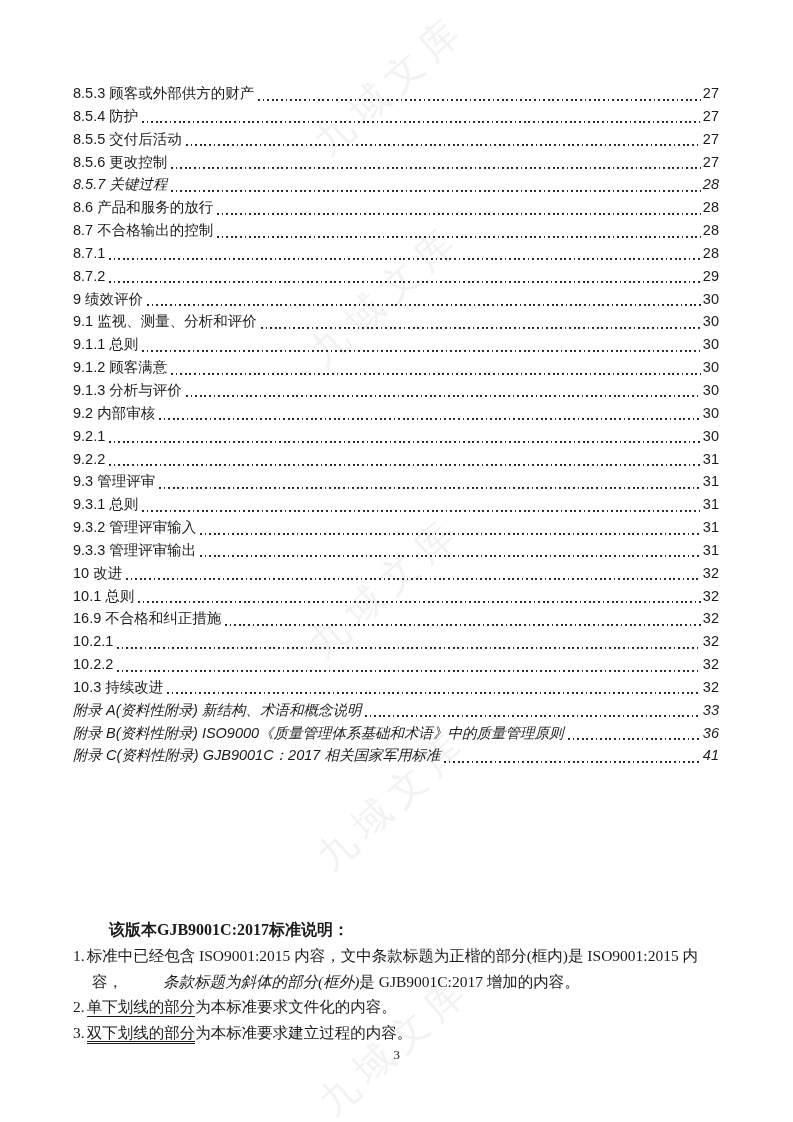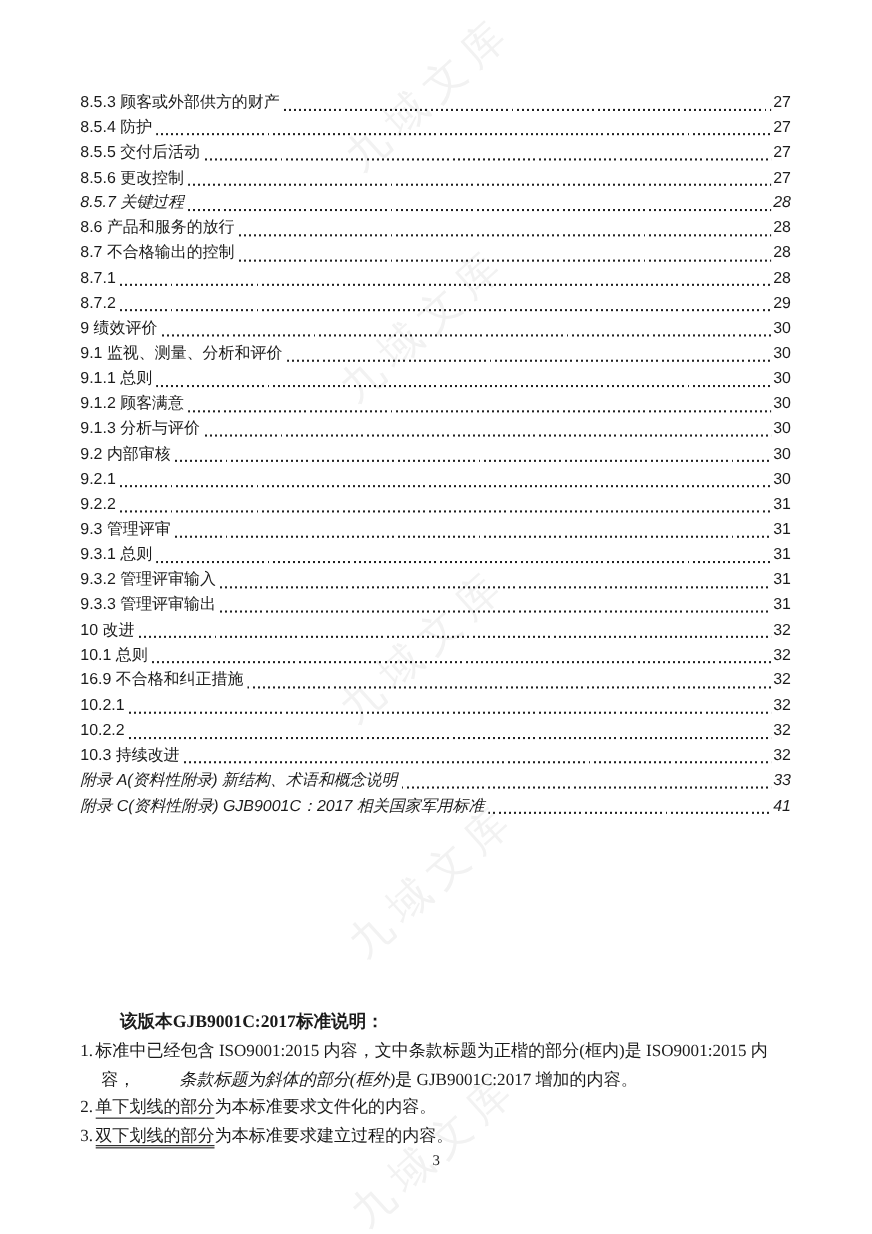--- a/index.html
+++ b/index.html
@@ -243,20 +243,25 @@
         <span class="toc-label">10.3 持续改进</span>
         <span class="toc-leader"></span>
         <span class="toc-page">32</span>
       </div>
       <div class="toc-row italic">
         <span class="toc-label">附录 A(资料性附录) 新结构、术语和概念说明</span>
         <span class="toc-leader"></span>
         <span class="toc-page">33</span>
       </div>
       <div class="toc-row italic">
+        <span class="toc-label">附录 B(资料性附录) ISO9000《质量管理体系基础和术语》中的质量管理原则</span>
+        <span class="toc-leader"></span>
+        <span class="toc-page">36</span>
+      </div>
+      <div class="toc-row italic">
         <span class="toc-label">附录 C(资料性附录) GJB9001C：2017 相关国家军用标准</span>
         <span class="toc-leader"></span>
         <span class="toc-page">41</span>
       </div>
     </div>
 
   <div class="notes">
     <div class="notes-title">该版本GJB9001C:2017标准说明：</div>
     <div id="notes-list">
         <div class="note-item"><span class="note-num">1.</span><span>标准中已经包含 ISO9001:2015 内容，文中条款标题为正楷的部分(框内)是 ISO9001:2015 内容，</span><span class="seg-italic">条款标题为斜体的部分(框外)</span><span>是 GJB9001C:2017 增加的内容。</span></div>

